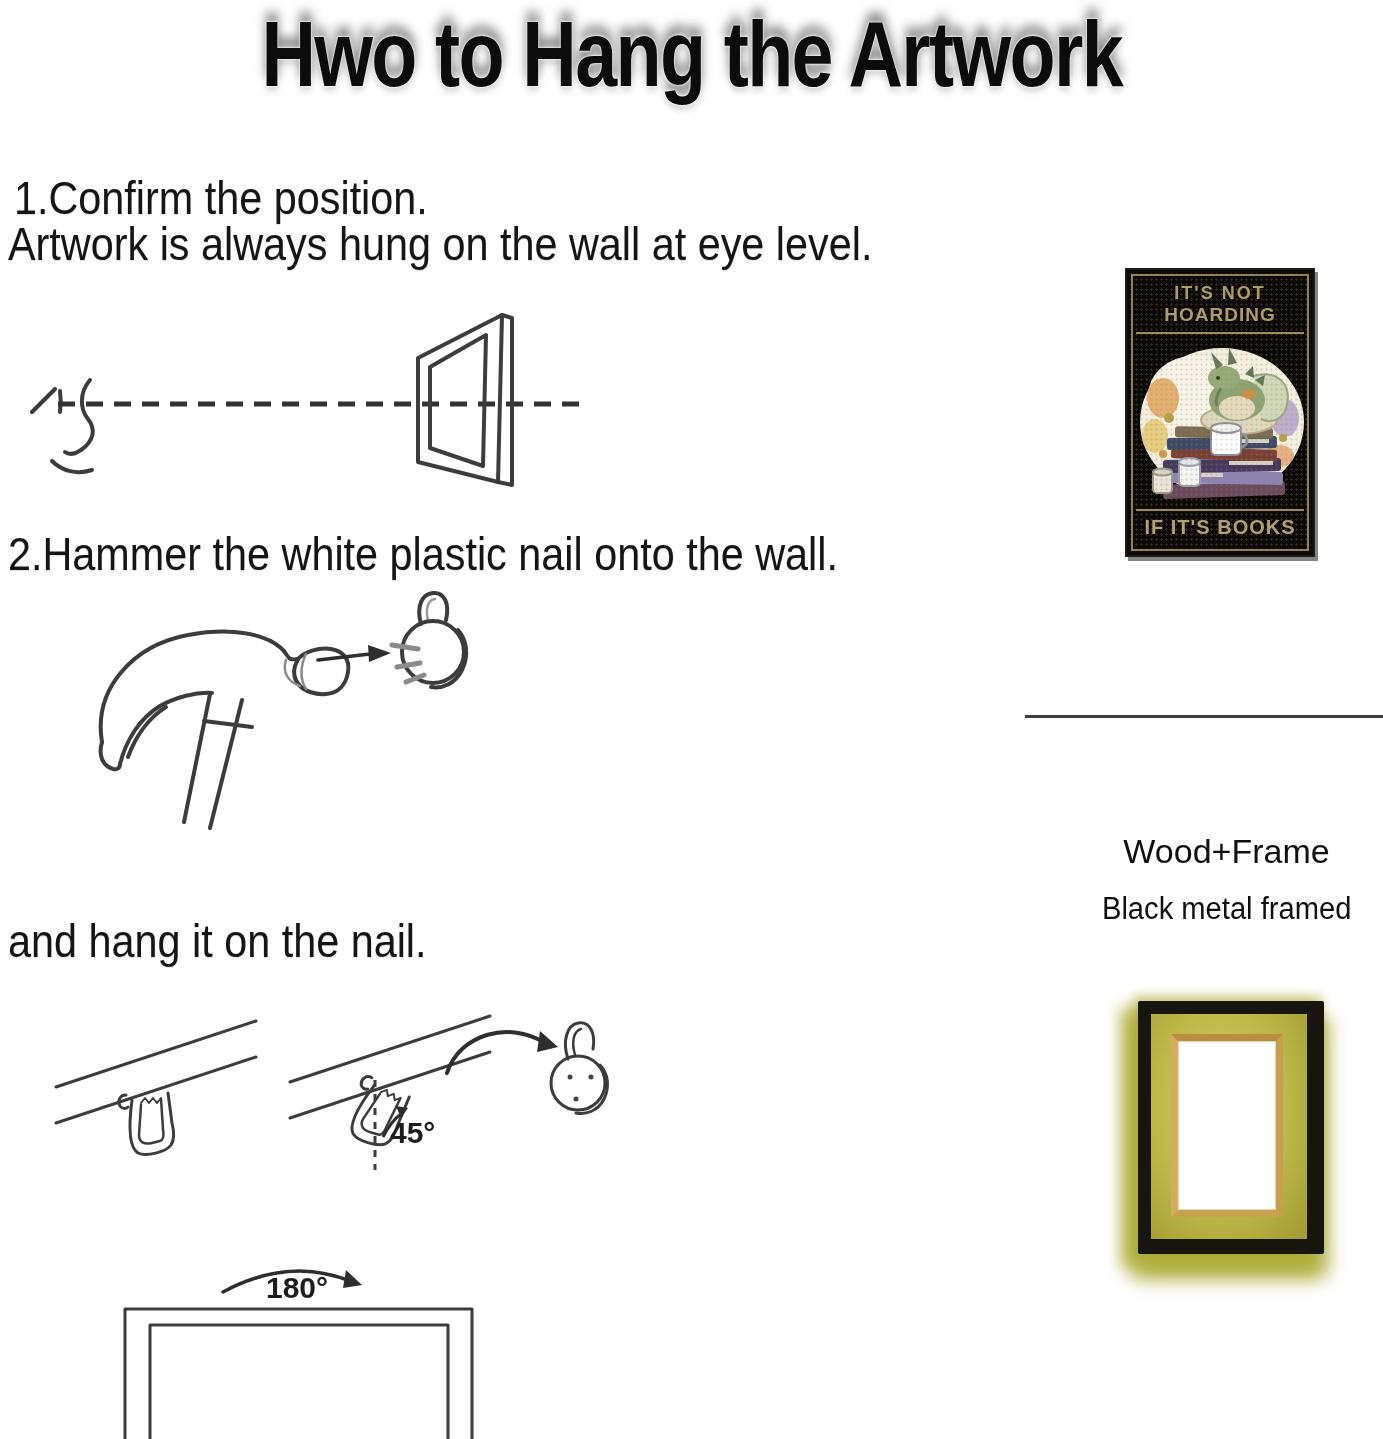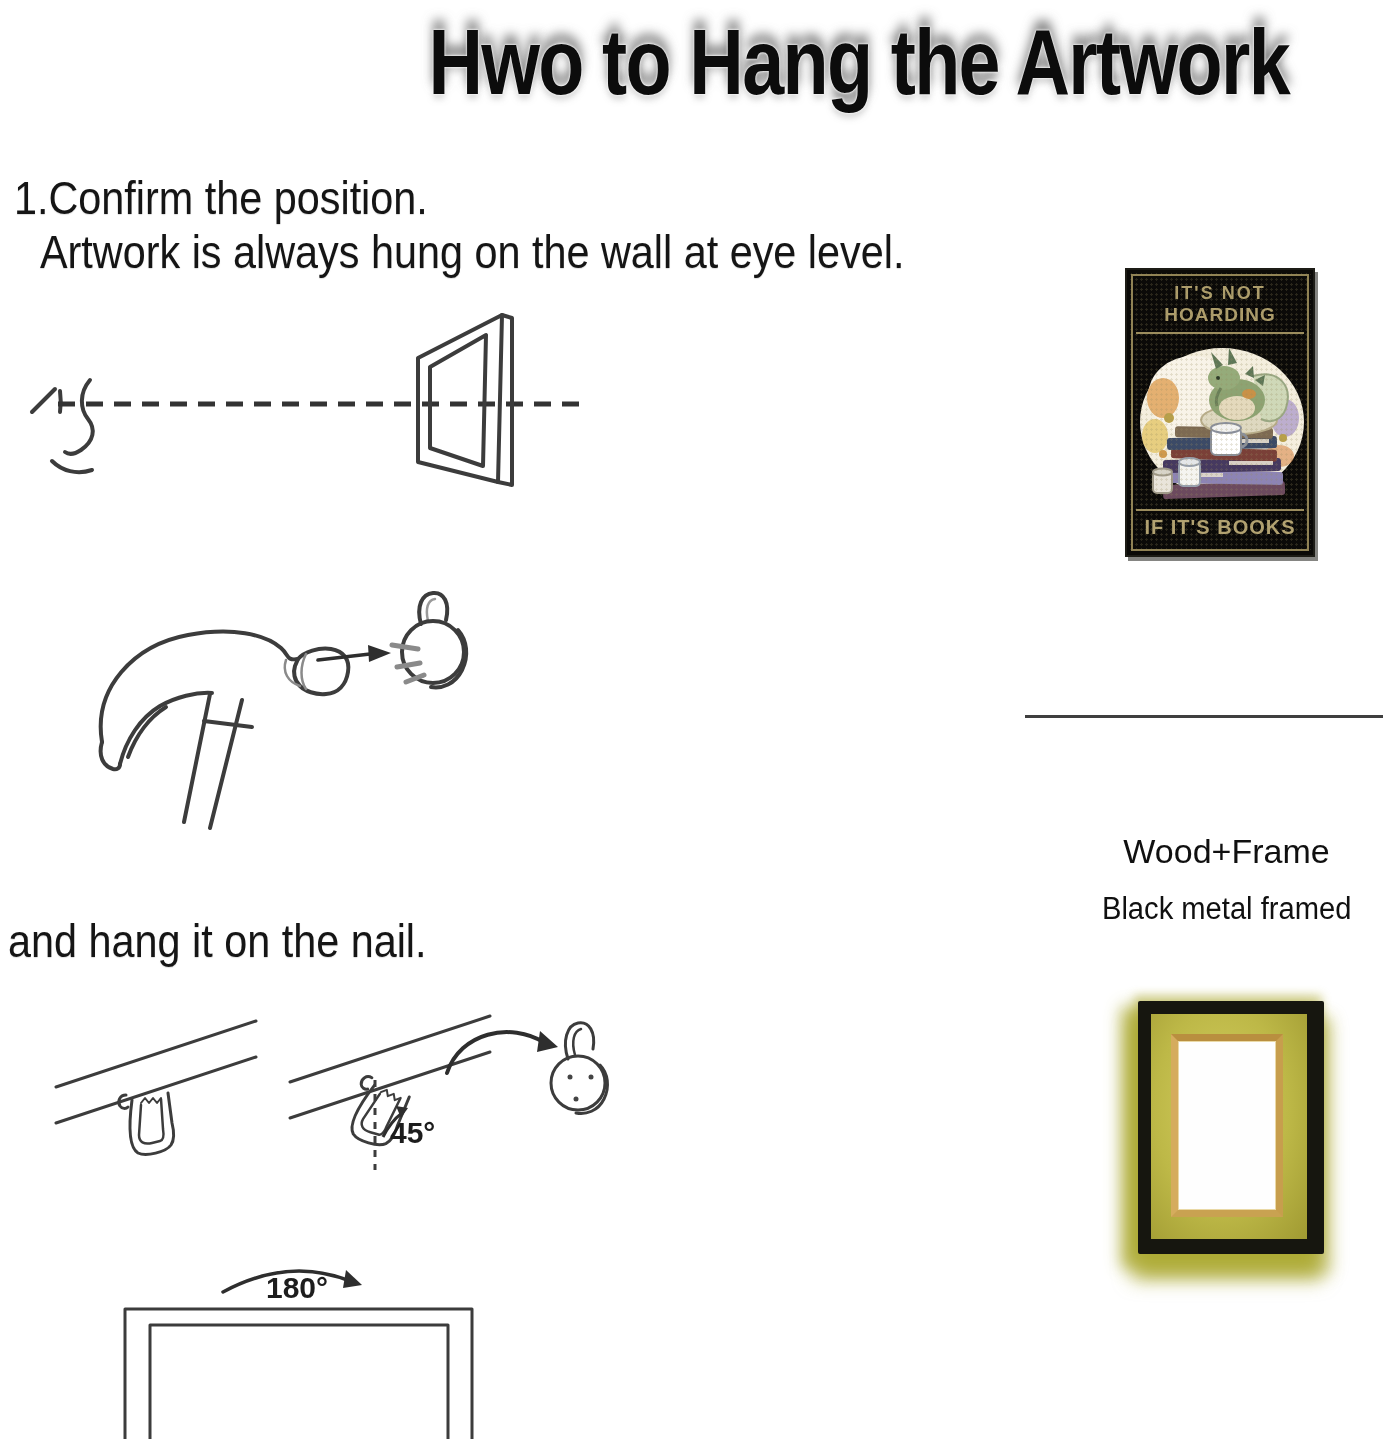--- a/index.html
+++ b/index.html
@@ -3,36 +3,36 @@
 <meta charset="utf-8">
 <style>
   * { margin:0; padding:0; box-sizing:border-box; }
   html,body { background:#ffffff; }
   .page {
     position:relative; width:1383px; height:1439px; background:#fff;
     overflow:hidden; font-family:"Liberation Sans", sans-serif; color:#161616;
   }
   
   .title {
-    position:absolute; top:10px; left:0; width:100%; text-align:right;
+    position:absolute; top:2px; left:0; width:100%; text-align:center;
     font-size:92px; font-weight:bold; letter-spacing:-2px; color:#0c0c0c;
     white-space:nowrap;
     text-shadow: 0 0 2px #fff, 0 0 3px #fff,
                  0 -10px 12px rgba(90,90,90,0.75),
                  0 5px 7px rgba(140,140,140,0.35);
   }
   .title .squeezeC { display:inline-block; transform:scaleX(0.82); transform-origin:50% 50%; }
   
   .step-line {
     position:absolute; font-size:47px; color:#151515; white-space:nowrap;
     text-shadow: 0 1px 1px rgba(160,160,160,0.35);
   }
   .squeezeL { display:inline-block; transform:scaleX(0.88); transform-origin:0 50%; }
   #s1l1 { left:14px; top:170px; }
-  #s1l2 { left:8px;  top:224px;margin-left:32px; }
+  #s1l2 { left:8px;  top:216px; }
   #s2l1 { left:8px;  top:526px; }
   #s3l1 { left:8px;  top:858px; }
   #s3l2 { left:8px;  top:913px; }
   #s4l1 { left:8px;  top:1193px; }
   
   .diagram { position:absolute; }
   #dg1 { left:20px;  top:300px; }
   #dg2 { left:60px;  top:590px; }
   #dg3 { left:40px;  top:985px; }
   #dg4 { left:100px; top:1262px; }
@@ -99,20 +99,23 @@
 
   <div class="title">
     <span class="squeezeC">Hwo to Hang the Artwork</span>
   </div>
 
   <div class="step-line" id="s1l1">
     <span class="squeezeL">1.Confirm the position.</span>
   </div>
   <div class="step-line" id="s1l2">
     <span class="squeezeL">Artwork is always hung on the wall at eye level.</span>
+  </div>
+  <div class="step-line" id="s2l1">
+    <span class="squeezeL">2.Hammer the white plastic nail onto the wall.</span>
   </div>
   <div class="step-line" id="s3l2">
     <span class="squeezeL">and hang it on the nail.</span>
   </div>
 
   <svg class="diagram" id="dg1" width="620" height="210" viewBox="0 0 620 210">
     <g class="sk">
       <path d="M12,112 L35,89"></path>
       <path d="M40,91 C41,98 41,105 40,112"></path>
       <path d="M70,80 C59,93 60,109 68,119 C76,129 74,141 61,150 C55,154 49,155 45,152"></path>

